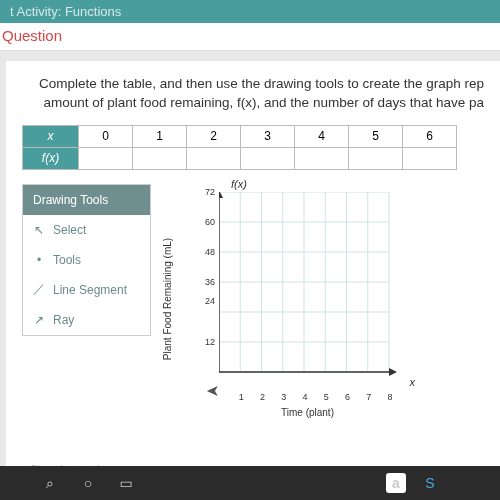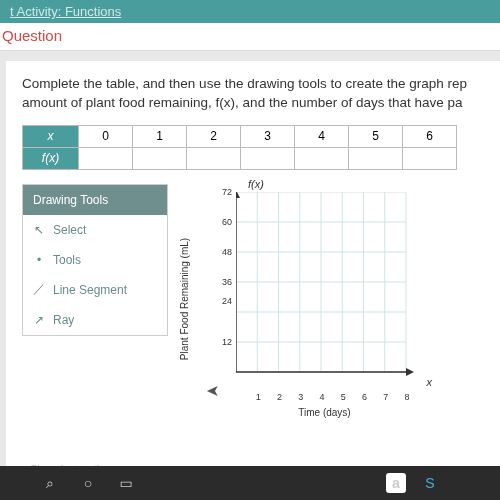--- a/index.html
+++ b/index.html
@@ -8,41 +8,41 @@
     font-family: Arial, sans-serif;
     background: #e8e8e8;
     overflow: hidden;
     position: relative;
   }
   .header-strip {
     background: #4a9d9d;
     color: #d0e8e8;
     padding: 4px 10px;
     font-size: 13px;
-    text-decoration: underline;
   }
   .question-bar {
     background: #fff;
     padding: 4px 2px 6px;
     color: #d04848;
     font-size: 15px;
     border-bottom: 1px solid #ddd;
   }
   .content-card {
     background: #fff;
     margin: 10px 0 0 6px;
     padding: 14px 16px 8px 16px;
     min-height: 420px;
     position: relative;
   }
   .instruction {
     font-size: 13.5px;
     line-height: 1.4;
     color: #333;
     margin-bottom: 12px;
+    text-align: right;
   }
   table.data {
     border-collapse: collapse;
     margin-bottom: 14px;
   }
   table.data td, table.data th {
     border: 1px solid #bbb;
     width: 54px; height: 22px;
     text-align: center;
     font-size: 12px;
@@ -54,21 +54,21 @@
     font-style: italic;
     width: 56px;
   }
   .work-area {
     display: flex;
     gap: 30px;
     align-items: flex-start;
   }
   .tools-panel {
     border: 1px solid #ccc;
-    width: 146px;
+    width: 129px;
     font-size: 12px;
     color: #6b8a8a;
   }
   .tools-title {
     background: #6f8f8f;
     color: #fff;
     font-size: 12px;
     padding: 8px 10px;
   }
   .tool-item {
@@ -245,21 +245,21 @@
       <div class="tool-item">
         <span class="tool-icon">↗</span>
         <span>Ray</span>
       </div>
     </div>
 
     <div class="chart-wrap">
       <div class="fx-label">f(x)</div>
       <div class="x-sym">x</div>
       <div class="y-axis-label">Plant Food Remaining (mL)</div>
-      <div class="x-axis-label">Time (days)</div>
+      <div class="x-axis-label">Time (plant)</div>
 
       <svg class="grid" width="180" height="195">
           <line x1="0" y1="0" x2="0" y2="180" stroke="#cfe3e3" stroke-width="1"></line>
           <line x1="21.25" y1="0" x2="21.25" y2="180" stroke="#cfe3e3" stroke-width="1"></line>
           <line x1="42.5" y1="0" x2="42.5" y2="180" stroke="#cfe3e3" stroke-width="1"></line>
           <line x1="63.75" y1="0" x2="63.75" y2="180" stroke="#cfe3e3" stroke-width="1"></line>
           <line x1="85" y1="0" x2="85" y2="180" stroke="#cfe3e3" stroke-width="1"></line>
           <line x1="106.25" y1="0" x2="106.25" y2="180" stroke="#cfe3e3" stroke-width="1"></line>
           <line x1="127.5" y1="0" x2="127.5" y2="180" stroke="#cfe3e3" stroke-width="1"></line>
           <line x1="148.75" y1="0" x2="148.75" y2="180" stroke="#cfe3e3" stroke-width="1"></line>

